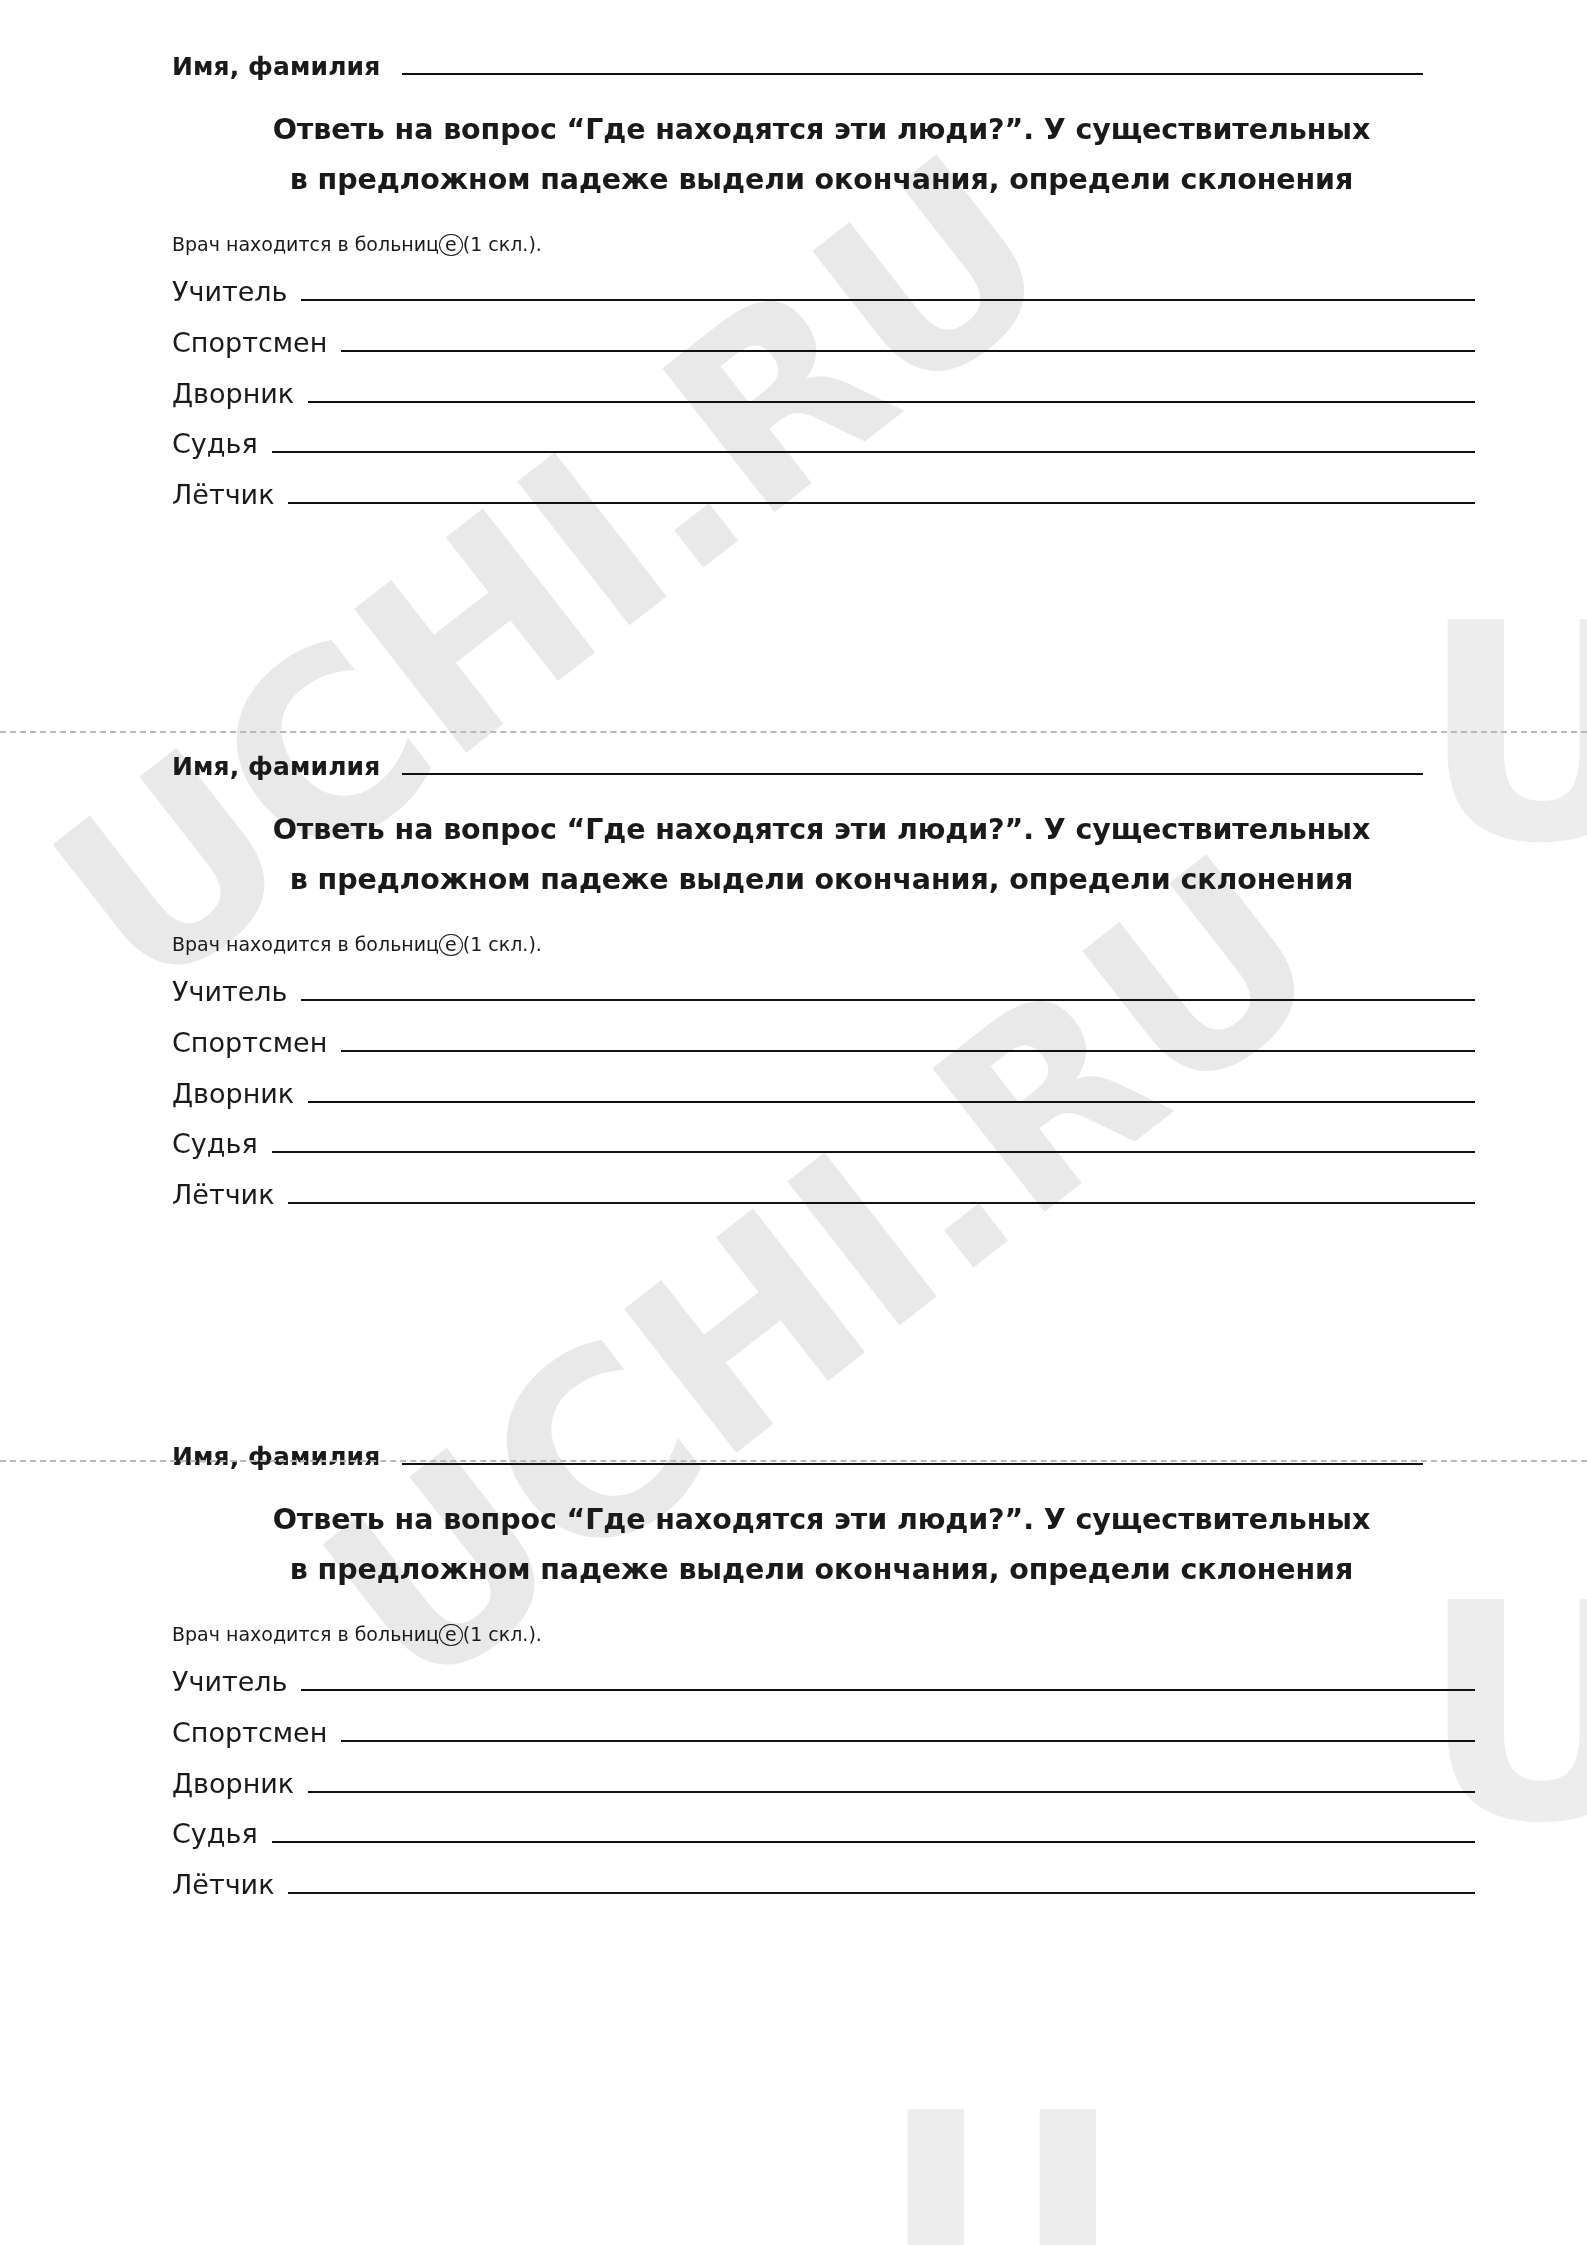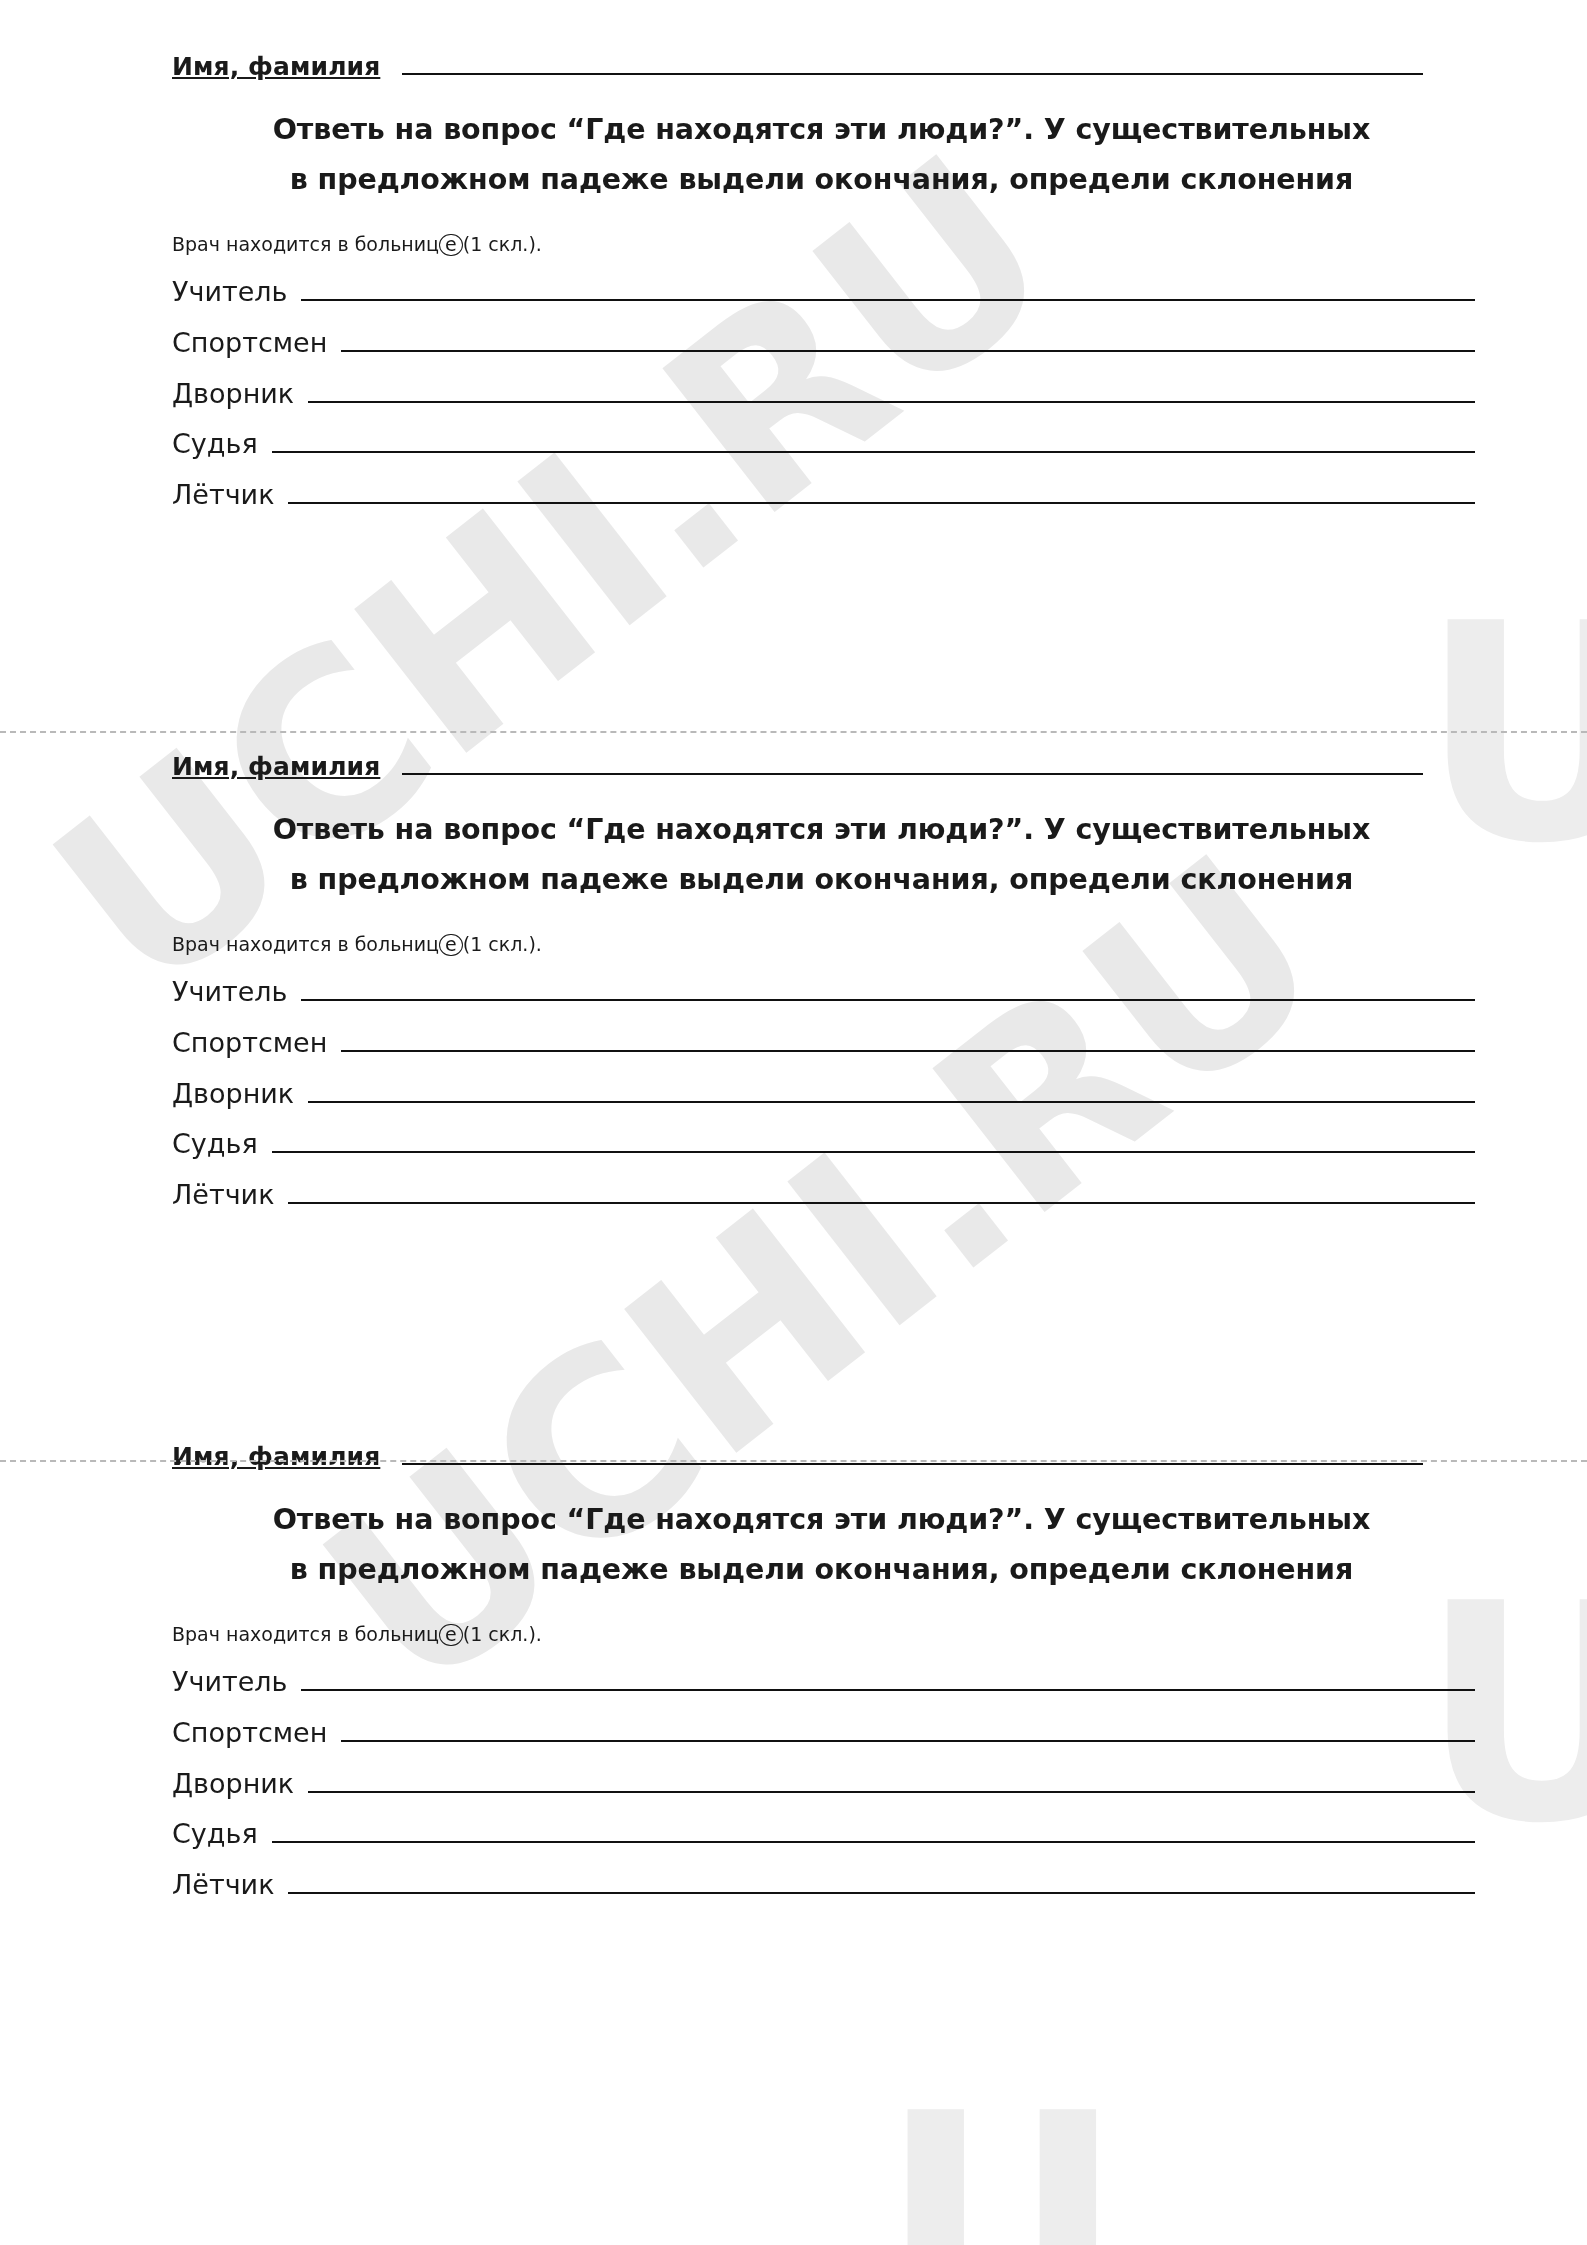--- a/index.html
+++ b/index.html
@@ -59,21 +59,20 @@
   }
   .worksheet.w1 { padding-top: 52px; height: 690px; }
   .worksheet.w2 { padding-top: 62px; height: 690px; }
   .worksheet.w3 { padding-top: 62px; height: 690px; }
 
   
   .name-row {
     display: flex;
     align-items: baseline;
     margin-left: 32px;
-    text-decoration: underline;
   }
   .name-label {
     font-size: 25px;
     font-weight: 700;
     white-space: nowrap;
     letter-spacing: 0.1px;
   }
   .name-rule {
     flex: 1;
     border-bottom: 2.5px solid #111;

